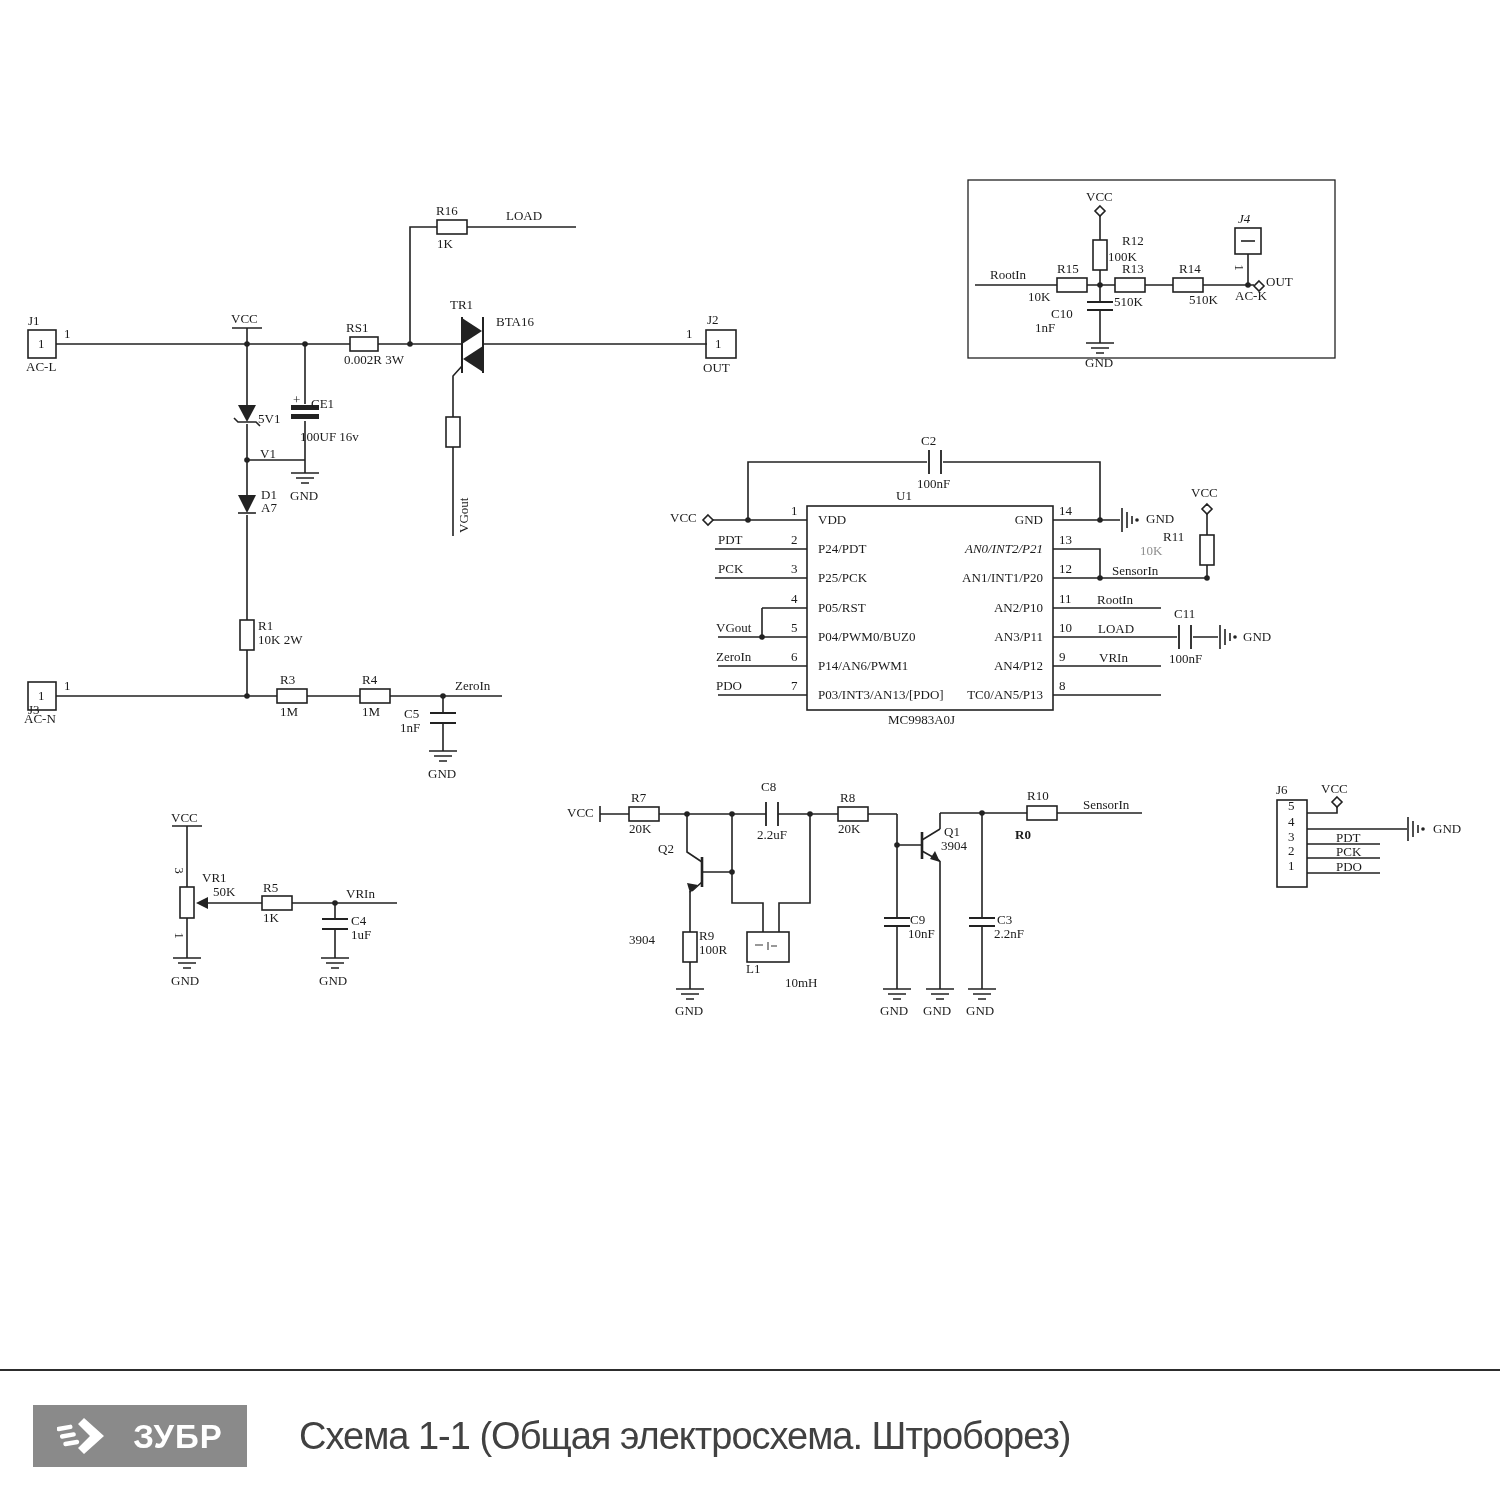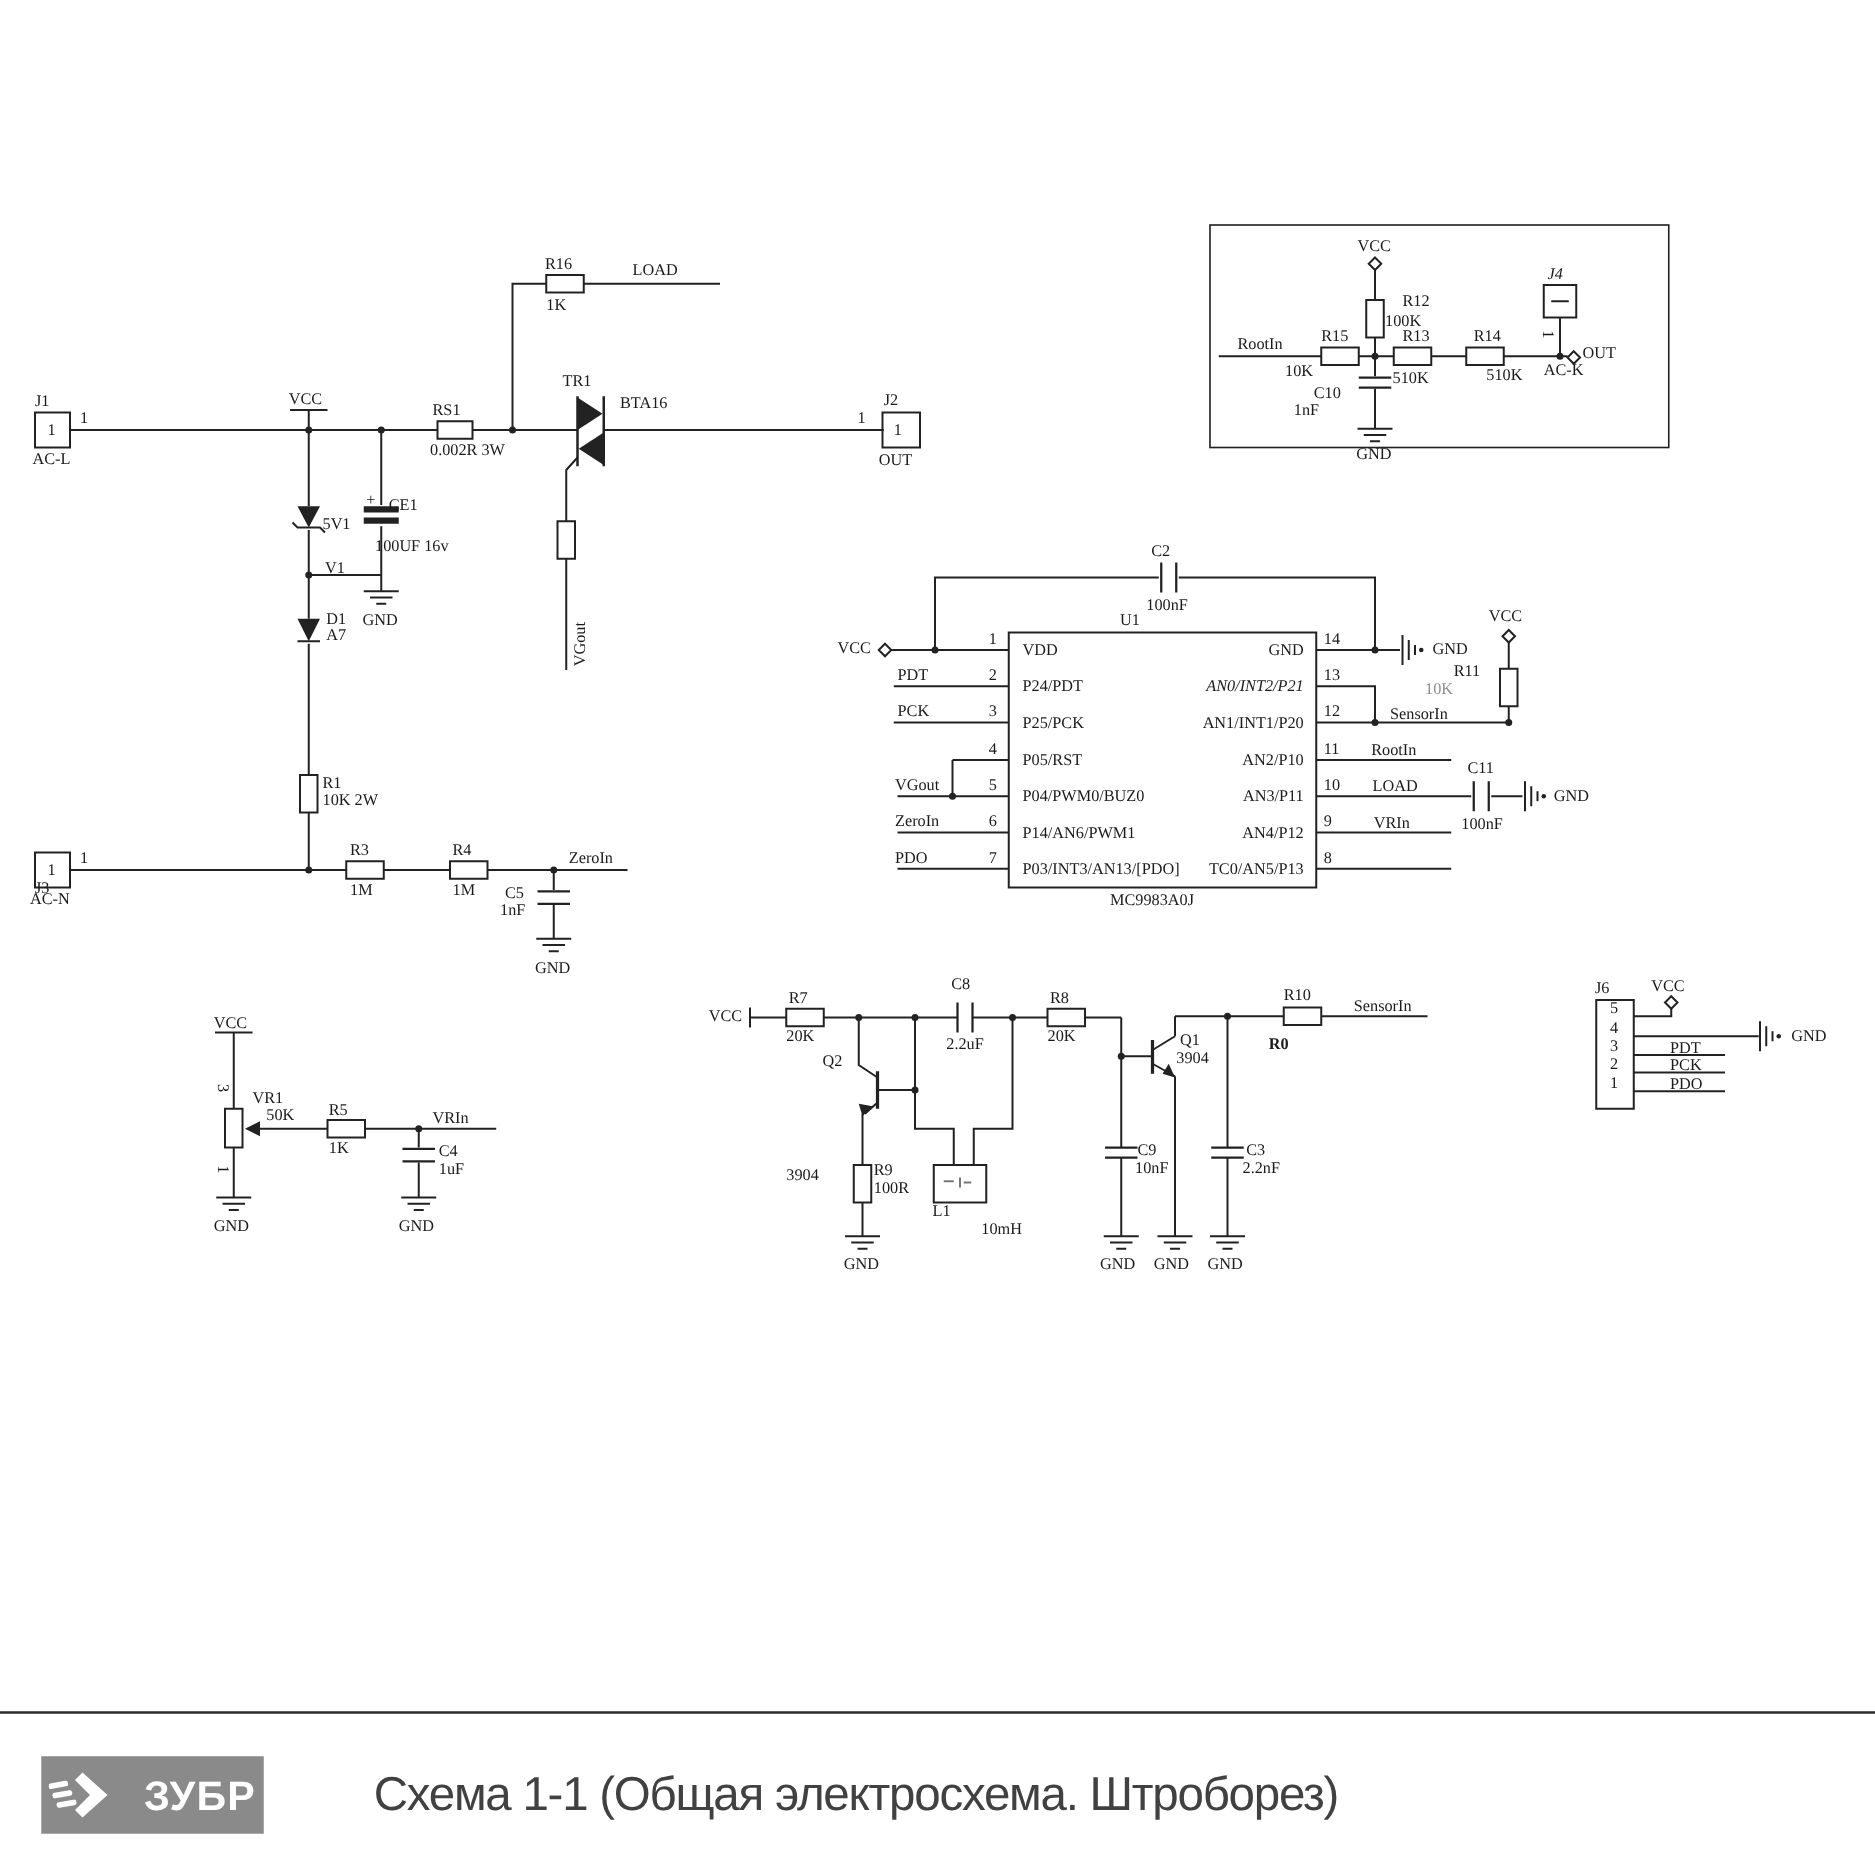--- a/index.html
+++ b/index.html
@@ -5,21 +5,21 @@
   html,body{margin:0;padding:0;background:#fff;}
   #page{position:relative;width:1500px;height:1500px;background:#fff;overflow:hidden;
         font-family:"Liberation Serif","DejaVu Serif",serif;}
   #schematic-svg{position:absolute;left:0;top:0;}
   .lb{position:absolute;font:13px "Liberation Serif","DejaVu Serif",serif;color:#1b1b1b;
       line-height:1;white-space:nowrap;}
   .g{color:#8f8f8f;}
   .v{transform:rotate(-90deg);transform-origin:0 0;}
   .v2{transform:rotate(90deg);transform-origin:center;}
   .divider{position:absolute;left:0;top:1369px;width:1500px;height:2px;background:#2d2d2d;}
-  .logo{position:absolute;left:33px;top:1405px;width:178px;height:62px;background:#8a8a8a;
+  .logo{position:absolute;left:33px;top:1405px;width:214px;height:62px;background:#8a8a8a;
         display:flex;align-items:center;justify-content:center;gap:24px;}
   .logo-text{font:800 33px/1 "Liberation Sans","DejaVu Sans",sans-serif;color:#fff;
         letter-spacing:1px;}
   .title{position:absolute;left:287px;top:1405px;height:62px;display:flex;
         align-items:center;white-space:nowrap;}
   .title-bold{font:700 43px/1 "Liberation Sans","DejaVu Sans",sans-serif;color:#111;
         letter-spacing:-1px;}
   .title-reg{font:400 38px/1 "Liberation Sans","DejaVu Sans",sans-serif;color:#414141;
         margin-left:12px;letter-spacing:-1px;}
 </style>

